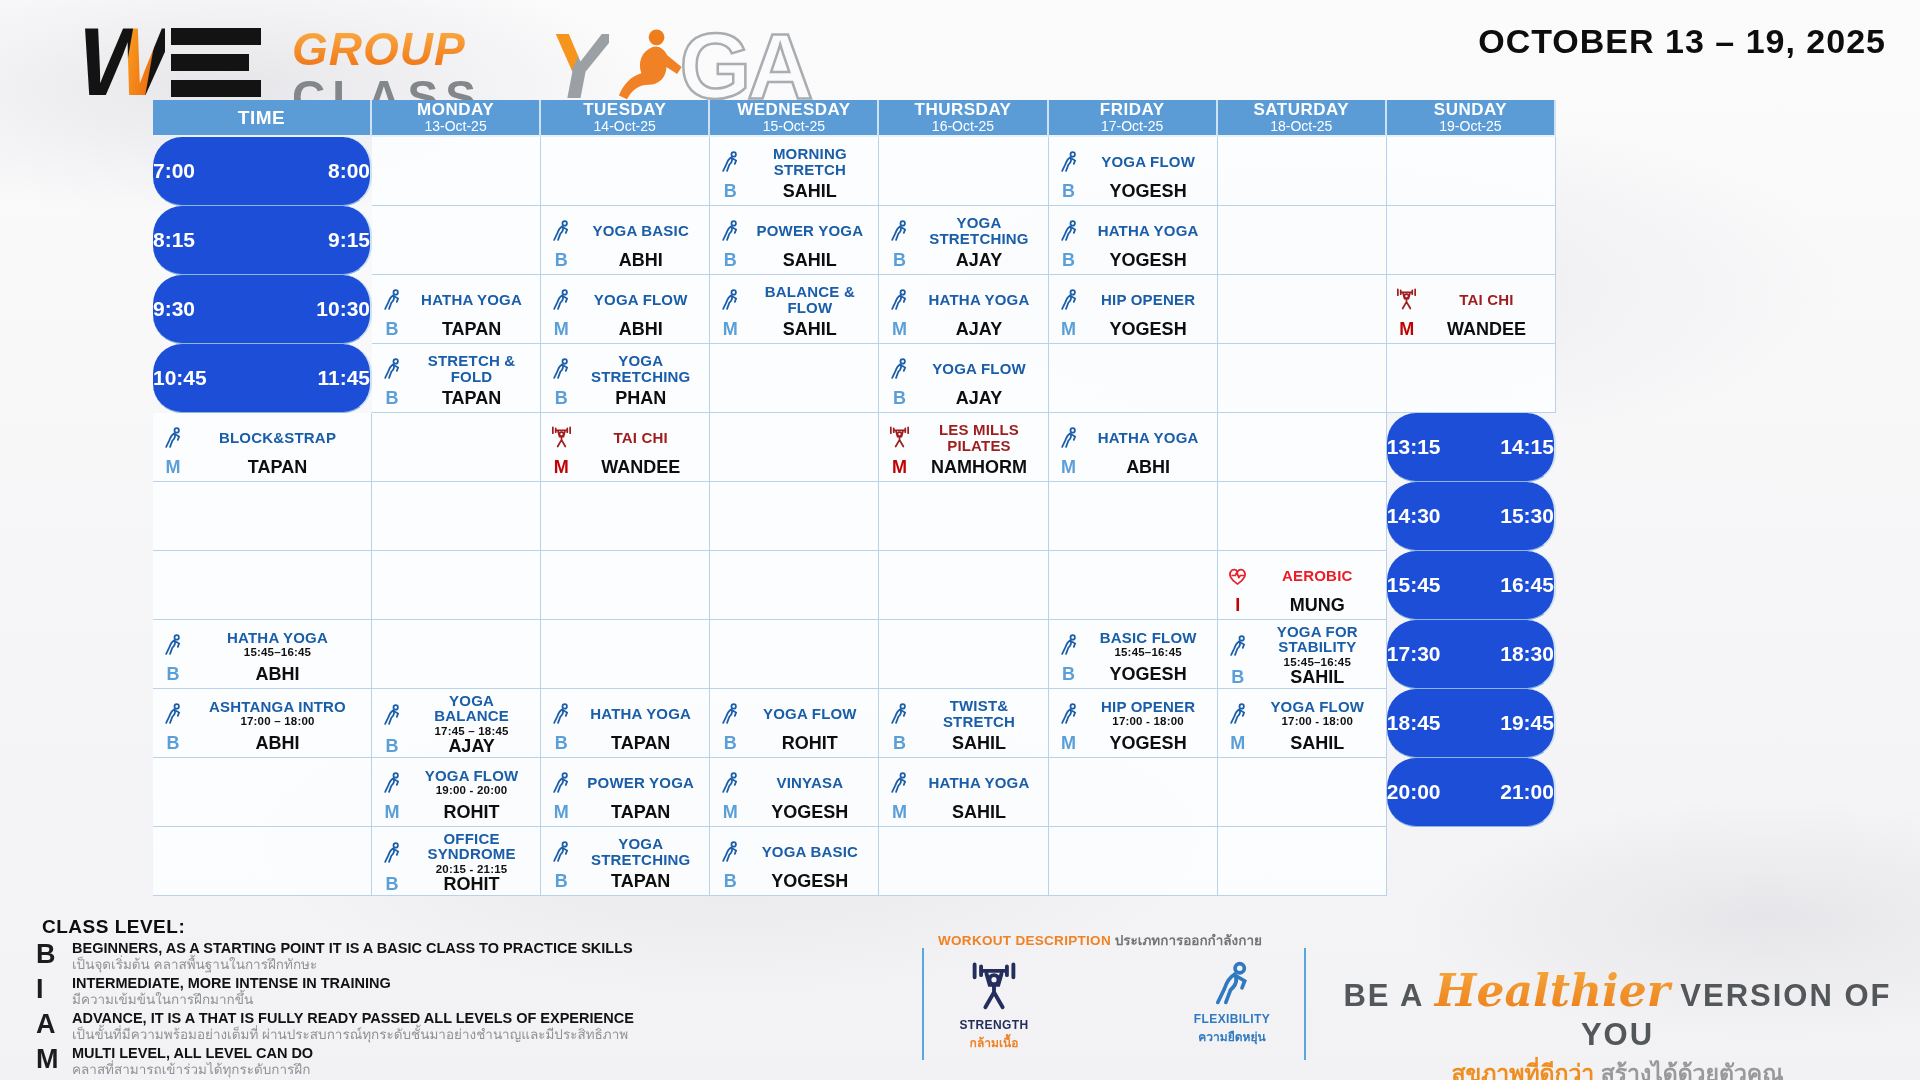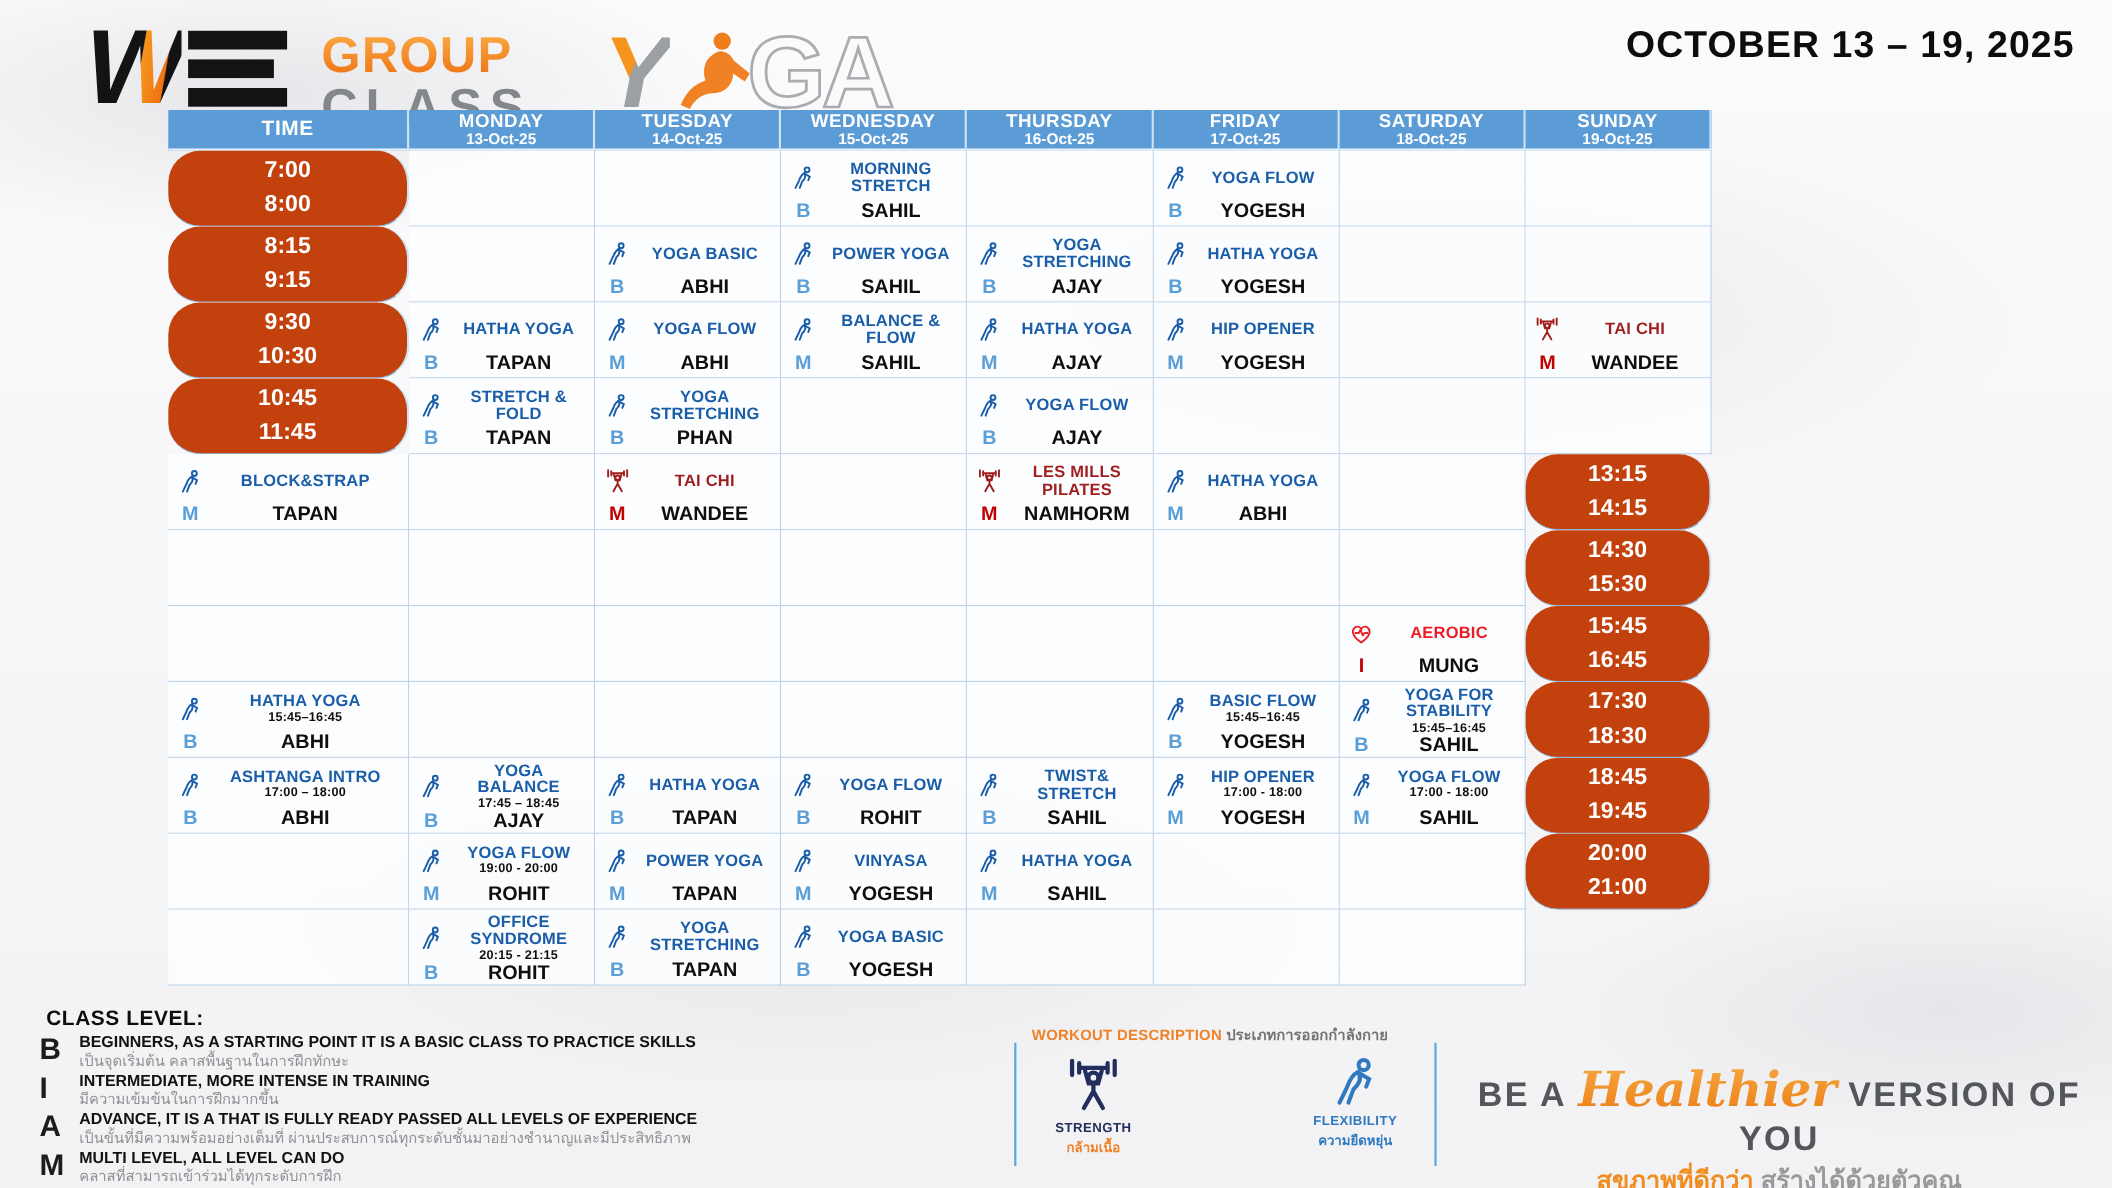--- a/index.html
+++ b/index.html
@@ -17,44 +17,44 @@
 
   
   .logo-we{left:78px;top:14px;display:flex;align-items:center;}
   .we-w{font-size:96px;font-weight:900;font-style:italic;line-height:1;
     background:linear-gradient(100deg,#131313 55%,#f7941d 56%,#ef7412 78%,#131313 79%);
     -webkit-background-clip:text;background-clip:text;color:transparent;letter-spacing:-4px;}
   .we-e{display:flex;flex-direction:column;gap:9px;margin-left:6px;}
   .we-e i{display:block;width:90px;height:17px;background:#131313;}
   .we-e i:nth-child(2){width:78px;}
   .logo-gc{left:292px;top:26px;line-height:1;}
-  .gc-group{font-size:46px;font-weight:900;letter-spacing:1px;
+  .gc-group{font-size:46px;font-weight:900;font-style:italic;letter-spacing:1px;
     background:linear-gradient(180deg,#fbaf47,#ee7113);-webkit-background-clip:text;background-clip:text;color:transparent;}
   .gc-class{font-size:46px;font-weight:900;color:#84878a;letter-spacing:7px;margin-top:2px;}
   .logo-yoga{left:548px;top:20px;display:flex;align-items:center;}
   .yg-y{font-size:92px;font-weight:900;font-style:italic;line-height:1;
     background:linear-gradient(115deg,#f7941d 45%,#9aa0a4 46%);-webkit-background-clip:text;background-clip:text;color:transparent;}
   .yg-fig{width:86px;height:86px;margin:0 -8px;}
   .yg-ga{font-size:92px;font-weight:900;line-height:1;color:transparent;
     -webkit-text-stroke:2.5px #a9adb1;letter-spacing:-4px;}
   .loc-block{right:34px;top:20px;text-align:right;line-height:1.05;}
   .loc-name{font-size:42px;font-weight:900;color:#4da0dc;letter-spacing:2px;}
   .loc-date{font-size:34px;font-weight:800;color:#0d0d0d;letter-spacing:1px;margin-top:4px;}
 
   
   .sched{left:153px;top:100px;width:1403px;display:grid;
     grid-template-columns:219px repeat(7,1fr);
     grid-template-rows:37px repeat(11,69px);}
   .hcell{background:#5b9cd6;color:#fff;display:flex;flex-direction:column;
     align-items:center;justify-content:center;line-height:1.05;
     border-right:2px solid #cfe2f3;border-bottom:2px solid #e9f2fa;}
   .hcell .dname{font-size:17px;font-weight:800;letter-spacing:.5px;}
-  .hcell .ddate{font-size:14px;font-weight:700;}
+  .hcell .ddate{font-size:14px;font-weight:400;}
   .hcell.time{font-size:19px;font-weight:800;letter-spacing:.5px;}
-  .tcell{background:#c2410c;color:#fff;display:flex;flex-direction:column;
+  .tcell{background:#1d4ed8;color:#fff;display:flex;flex-direction:row;
     align-items:center;justify-content:space-between;padding:6px 0 7px;
     font-size:21px;font-weight:800;border-right:2px solid #cfe2f3;
     border-bottom:1px solid #8ab6e2;border-radius:29px;}
   .cell{background:rgba(252,253,254,.92);border-right:1px solid #b9d2ea;border-bottom:1px solid #b9d2ea;}
   .entry{display:grid;grid-template-columns:36px 1fr;grid-template-rows:1fr auto;
     height:100%;box-sizing:border-box;padding:4px 3px 5px 2px;}
   .cicon{grid-area:1/1;align-self:center;justify-self:center;}
   .cicon svg{display:block;}
   .ctitle{grid-area:1/2;align-self:center;text-align:center;font-weight:800;
     font-size:15px;line-height:1.02;letter-spacing:.2px;padding-right:4px;}

